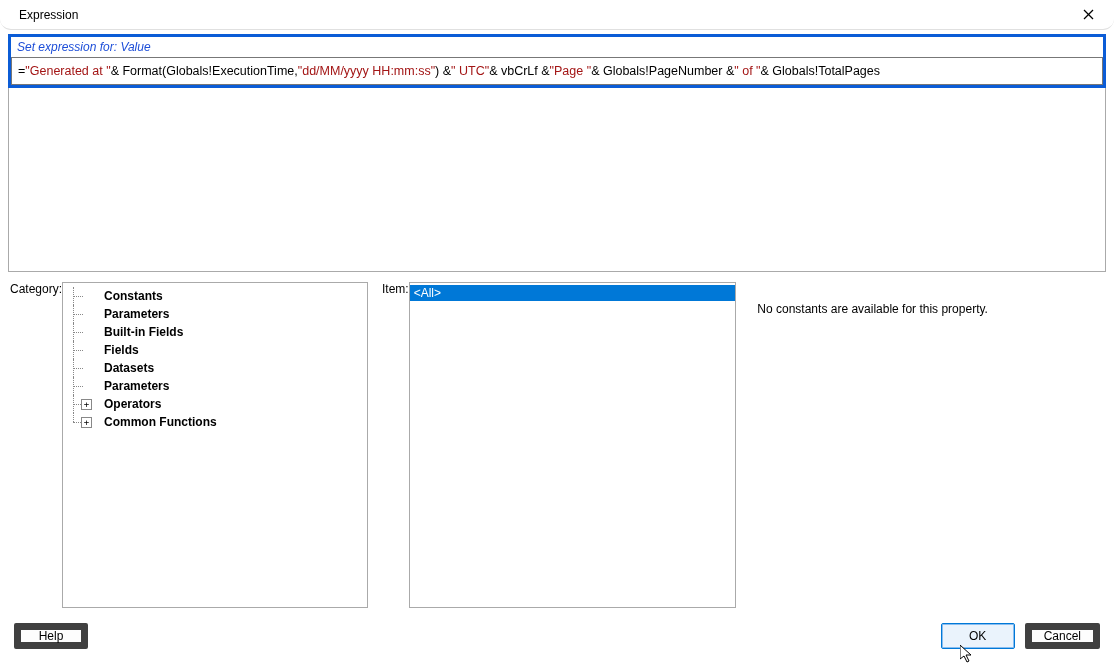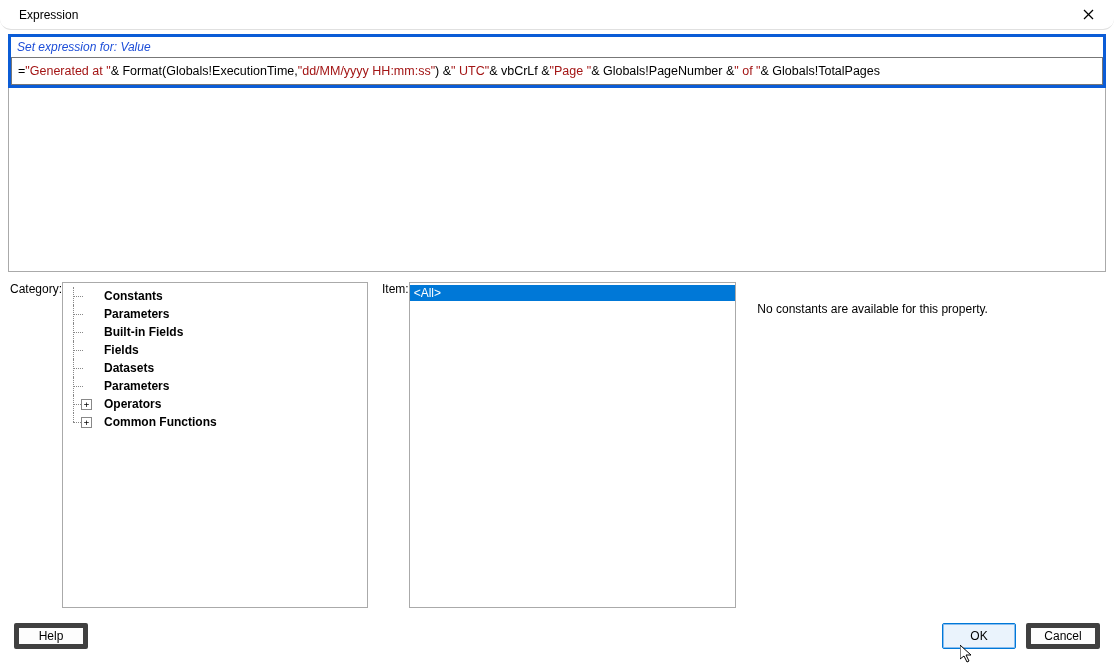--- a/index.html
+++ b/index.html
@@ -172,21 +172,21 @@
   .footer {
     height: 56px;
     display: flex;
     align-items: center;
     padding: 0 14px;
     position: relative;
   }
   .btn {
     min-width: 74px;
     height: 26px;
-    border: 5px solid #404040;
+    border: 7px solid #404040;
     background: #fdfdfd;
     font-size: 12px;
     display: inline-flex;
     align-items: center; justify-content: center;
     cursor: default;
     border-radius: 2px;
     padding: 0 12px;
   }
   .btn.focus {
     border: 1px solid #0078d7;

